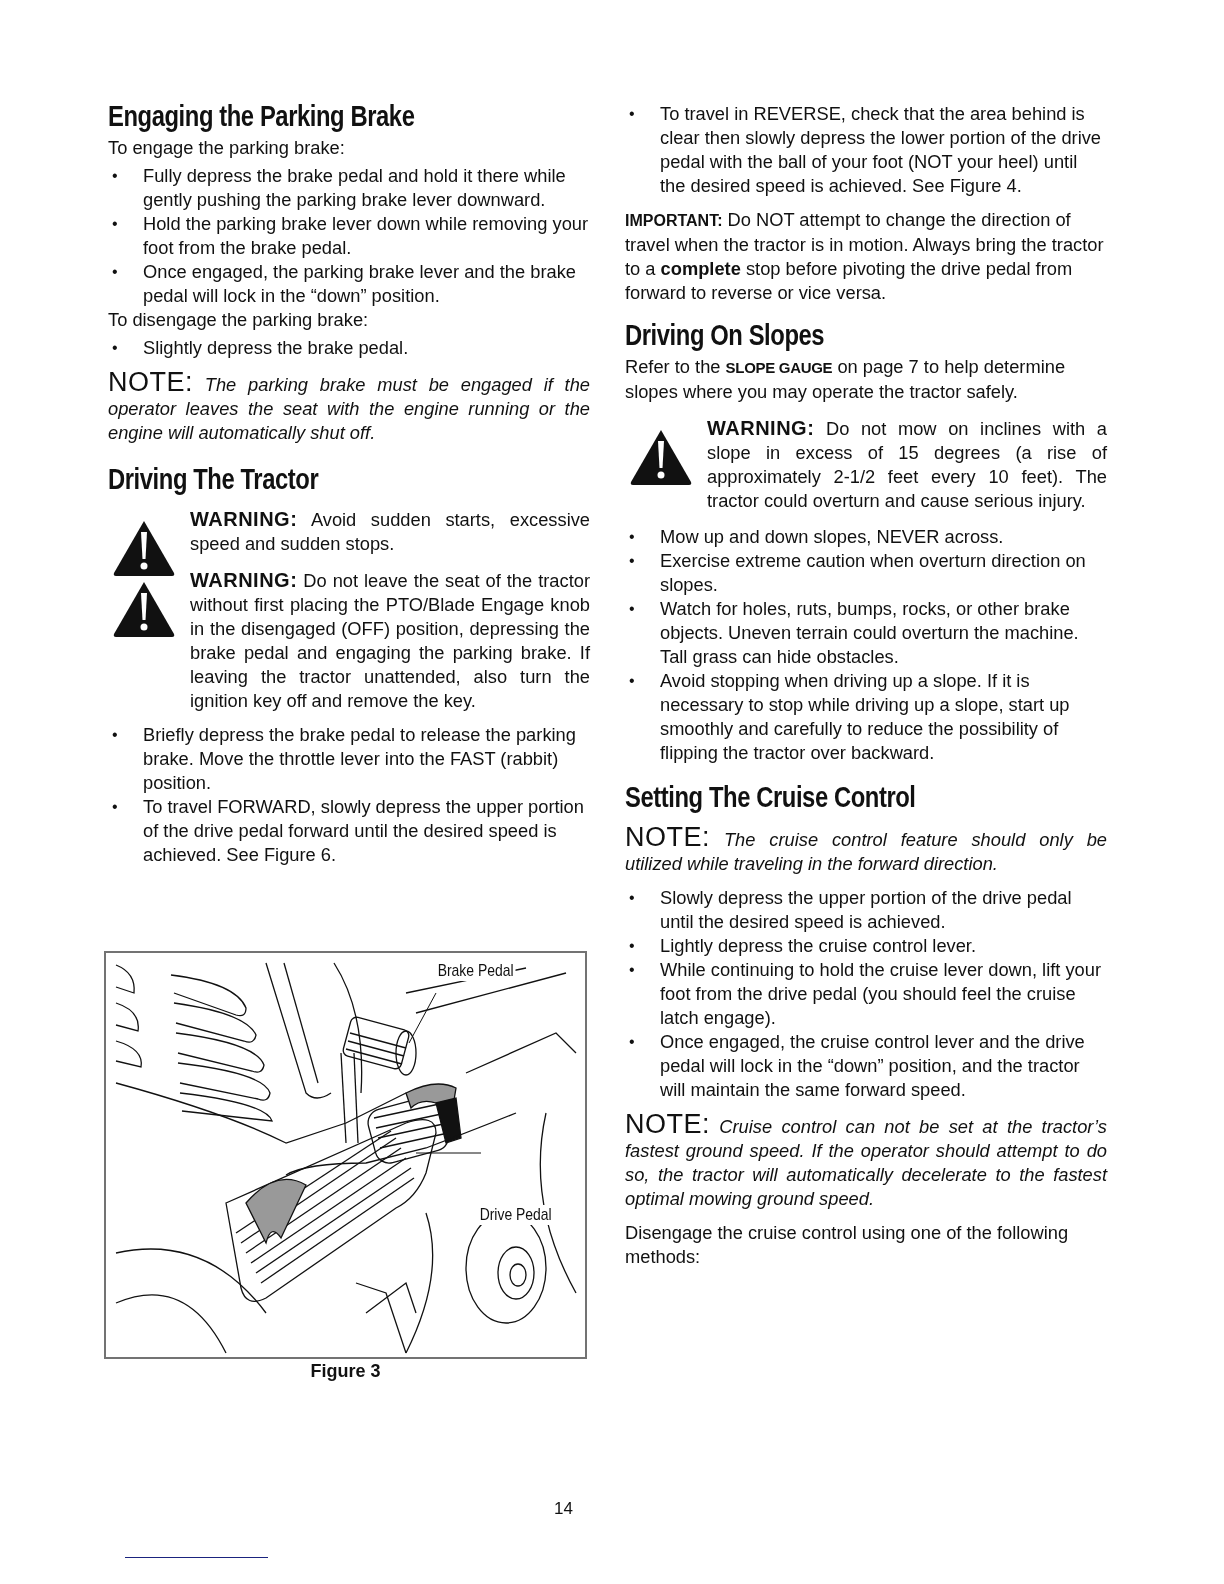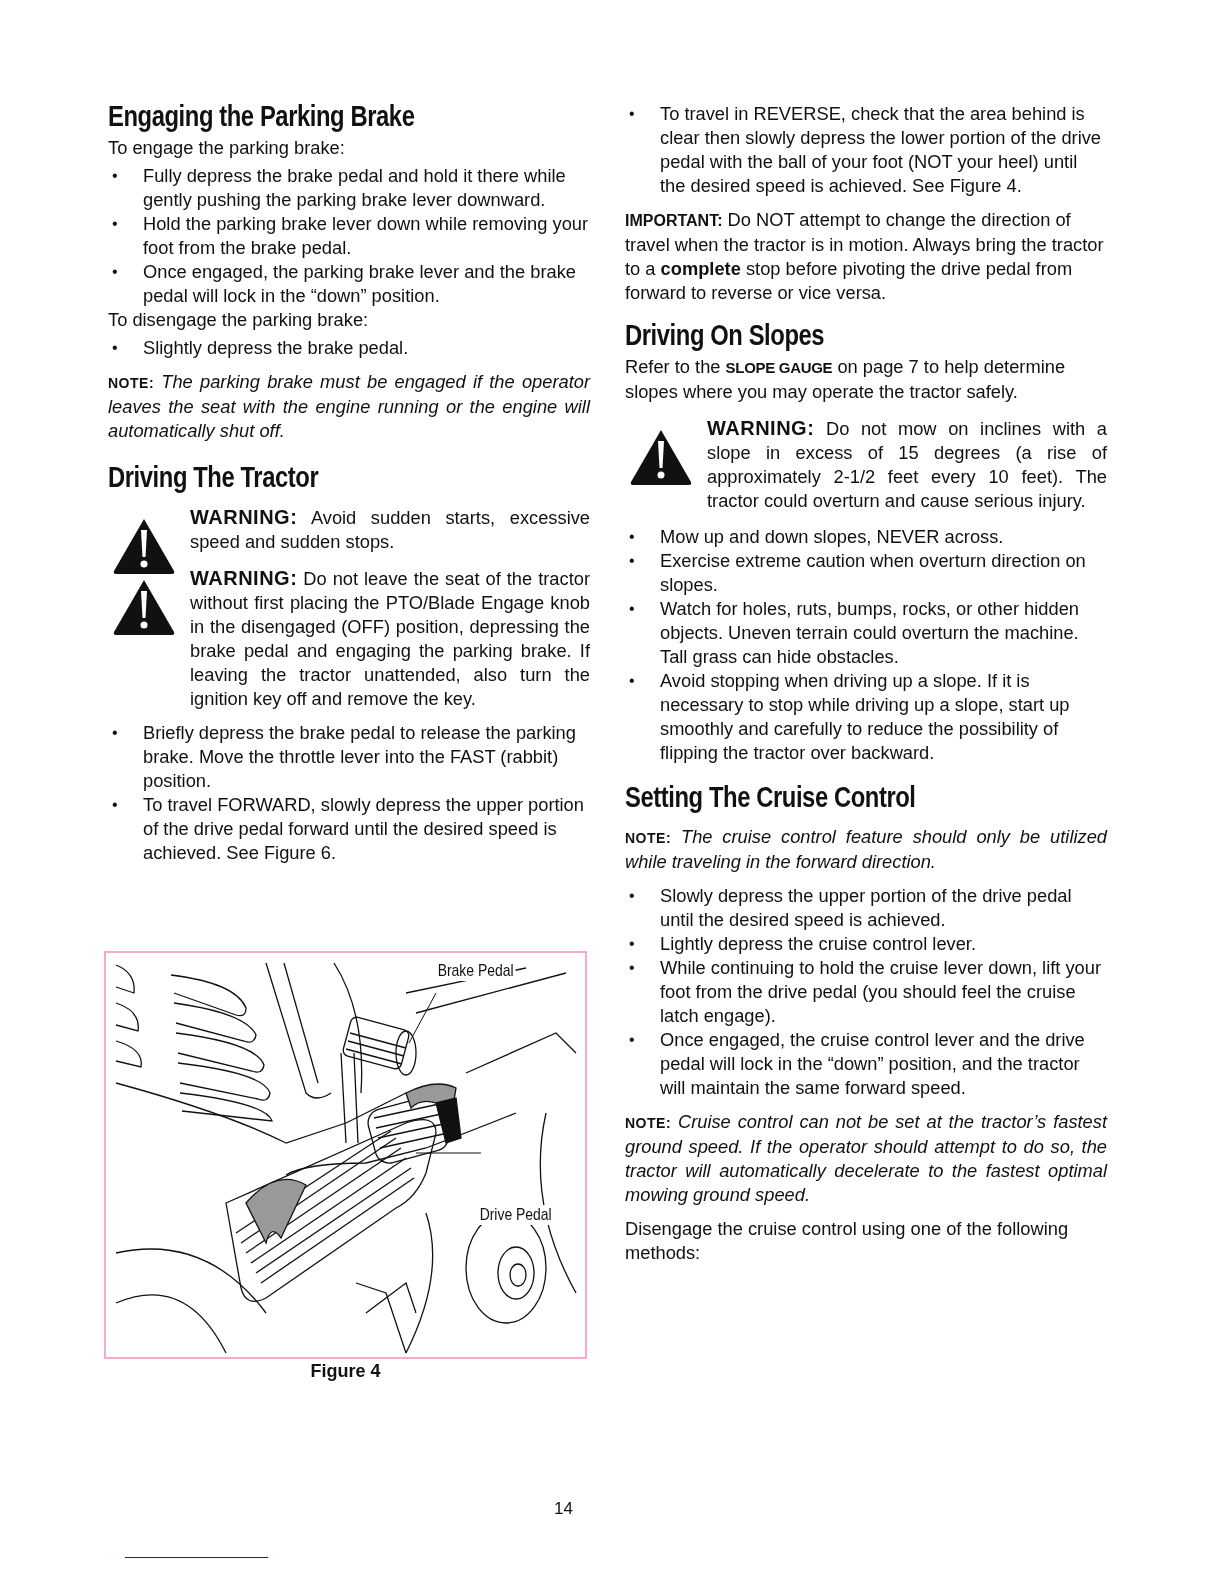--- a/index.html
+++ b/index.html
@@ -6,27 +6,27 @@
   body { width:1224px; height:1584px; position:relative; overflow:hidden; color:#111; font-family:"Liberation Sans", sans-serif; }
   .col { position:absolute; top:96px; }
   .col-left { left:108px; width:482px; }
   .col-right { left:625px; width:482px; }
   .h1 { font-family:"Liberation Sans", sans-serif; font-weight:bold; font-size:29px; letter-spacing:-0.5px; transform:scaleX(0.82); transform-origin:left center; white-space:nowrap; margin:0; line-height:40px; }
   .p { font-size:18.3px; line-height:24px; margin:0; }
   ul.bl { list-style:none; margin:0; padding:0; }
   ul.bl li { position:relative; padding-left:35px; font-size:18.3px; line-height:24px; }
   ul.bl li::before { content:"•"; position:absolute; left:4px; top:0; font-size:16px; }
   .note { font-size:18.3px; line-height:24px; text-align:justify; margin:0; }
-  .note .lbl { font-weight:bold; font-size:14px; font-style:normal; letter-spacing:0.5px; }
+  .note .lbl { font-weight:normal; font-size:27px; font-style:normal; letter-spacing:0.5px; }
   .note .it { font-style:italic; }
   .warn { position:relative; padding-left:82px; margin:0; }
   .warn .icon { position:absolute; left:4px; top:12px; width:64px; height:58px; }
   .warn .txt { font-size:18.3px; line-height:24px; text-align:justify; }
   .warn .lbl { font-weight:bold; font-size:20px; letter-spacing:0.5px; }
-  .figure { position:absolute; left:104px; top:951px; width:483px; height:408px; border:2px solid #f9a8d4; box-sizing:border-box; overflow:hidden; background:#fff; }
+  .figure { position:absolute; left:104px; top:951px; width:483px; height:408px; border:2px solid #737373; box-sizing:border-box; overflow:hidden; background:#fff; }
   .figcap { position:absolute; left:104px; top:1361px; width:483px; text-align:center; font-weight:bold; font-size:18px; }
   .lbl-brake, .lbl-drive { position:absolute; font-size:17px; font-family:"Liberation Sans", sans-serif; transform:scaleX(0.82); transform-origin:left; white-space:nowrap; background:#fff; padding:0 2px; }
   .pagenum { position:absolute; top:1499px; left:0; width:1127px; text-align:center; font-size:17px; }
   .footline { position:absolute; left:125px; top:1557px; width:143px; height:1px; background:#1a237e; }
   .imp { font-weight:bold; font-size:16px; }
 </style>
 </head>
 <body>
 
 <div class="col col-left">
@@ -145,21 +145,21 @@
     <path d="M320 260 Q340 320 300 400"></path>
     <path d="M250 330 L280 340 L300 400"></path>
     <path d="M260 360 L300 330 L310 360"></path>
 
     <path d="M330 40 L303 90" stroke-width="1"></path>
     <path d="M375 200 L310 200" stroke-width="1"></path>
   </svg>
   <span class="lbl-brake" style="left:330px; top:8px;">Brake Pedal</span>
   <span class="lbl-drive" style="left:372px; top:252px;">Drive Pedal</span>
 </div>
-<div class="figcap">Figure 4</div>
+<div class="figcap">Figure 3</div>
 
 <div class="col col-right" style="top:102px;">
   <ul class="bl">
     <li>To travel in REVERSE, check that the area behind is clear then slowly depress the lower portion of the drive pedal with the ball of your foot (NOT your heel) until the desired speed is achieved. See Figure 4.</li>
   </ul>
   <p class="p" style="margin-top:10px;">
     <span class="imp">IMPORTANT:</span><span> Do NOT attempt to change the direction of travel when the tractor is in motion. Always bring the tractor to a </span><b>complete</b><span> stop before pivoting the drive pedal from forward to reverse or vice versa.</span>
   </p>
 
   <h2 class="h1" style="margin-top:10px;">Driving On Slopes</h2>
@@ -175,21 +175,21 @@
     </svg>
     <div class="txt">
       <span class="lbl">WARNING:</span>
       <span>Do not mow on inclines with a slope in excess of 15 degrees (a rise of approximately 2-1/2 feet every 10 feet). The tractor could overturn and cause serious injury.</span>
     </div>
   </div>
 
   <ul class="bl" style="margin-top:12px;">
     <li>Mow up and down slopes, NEVER across.</li>
     <li>Exercise extreme caution when overturn direction on slopes.</li>
-    <li>Watch for holes, ruts, bumps, rocks, or other hidden objects. Uneven terrain could overturn the machine. Tall grass can hide obstacles.</li>
+    <li>Watch for holes, ruts, bumps, rocks, or other brake objects. Uneven terrain could overturn the machine. Tall grass can hide obstacles.</li>
     <li>Avoid stopping when driving up a slope. If it is necessary to stop while driving up a slope, start up smoothly and carefully to reduce the possibility of flipping the tractor over backward.</li>
   </ul>
 
   <h2 class="h1" style="margin-top:12px;">Setting The Cruise Control</h2>
   <p class="note" style="margin-top:8px;">
     <span class="lbl">NOTE:</span>
     <span class="it">The cruise control feature should only be utilized while traveling in the forward direction.</span>
   </p>
   <ul class="bl" style="margin-top:10px;">
     <li>Slowly depress the upper portion of the drive pedal until the desired speed is achieved.</li>

